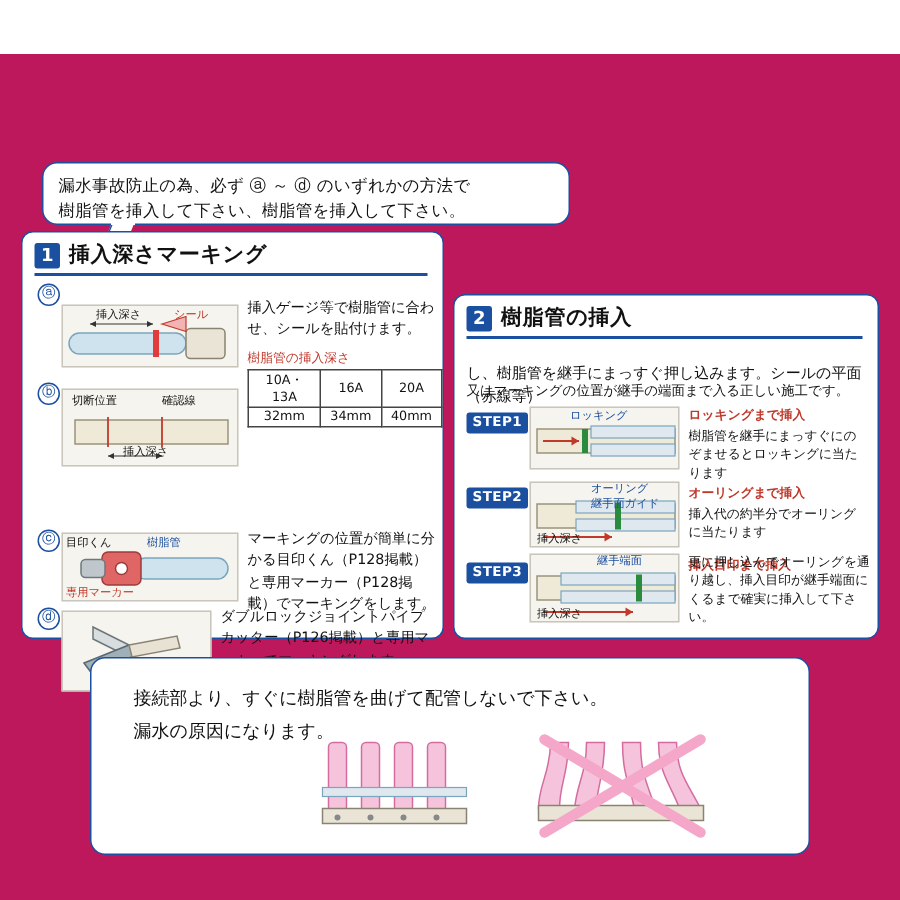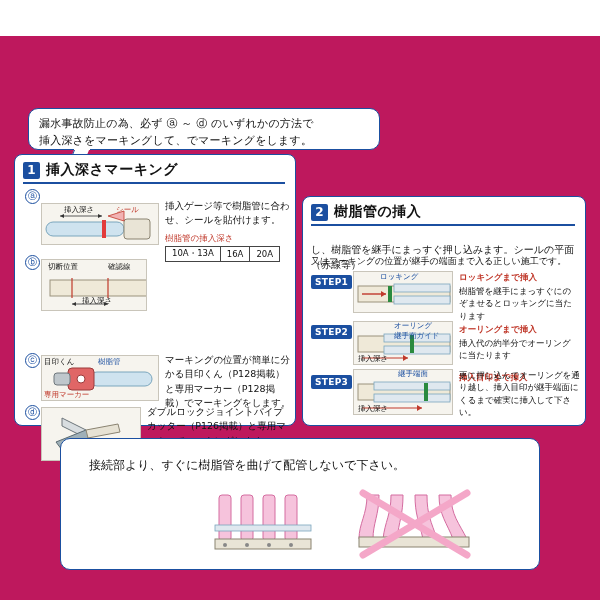--- a/index.html
+++ b/index.html
@@ -62,21 +62,21 @@
   .lbl-red{position:absolute;font-size:7.5px;color:#c0392b;}
   .lbl-blue{position:absolute;font-size:7.5px;color:#1b4fa0;}
 </style>
 </head>
 <body>
 
 <div id="page">
 
   <div class="note-box" id="top-callout">
     <div class="note-text">漏水事故防止の為、必ず ⓐ ～ ⓓ のいずれかの方法で</div>
-    <div class="note-text">挿入深さをマーキングして、でマーキングをします。</div>
+    <div class="note-text">樹脂管を挿入して下さい、樹脂管を挿入して下さい。</div>
     <div class="tail"></div>
     <div class="tail-cover"></div>
   </div>
 
   <div class="panel" id="panel1">
     <div class="sec-head">
       <span class="sec-num">1</span>
       <span class="sec-title">挿入深さマーキング</span>
     </div>
     <div class="sec-underline" style="width:262px;"></div>
@@ -103,28 +103,33 @@
 
     <div class="tbl" style="left:150px;top:78px;">
       <div class="cap">樹脂管の挿入深さ</div>
       <table>
         <tbody>
             <tr>
           <td>10A・13A</td>
           <td>16A</td>
           <td>20A</td>
         </tr>
+        <tr>
+          <td>32mm</td>
+          <td>34mm</td>
+          <td>40mm</td>
+        </tr>
       </tbody>
         </table>
     </div>
 
     <div class="blk" style="left:10px;top:100px;">
       <span class="abc">ⓑ</span>
     </div>
-    <div class="img" style="left:26px;top:104px;width:106px;height:52px;">
+    <div class="img" style="left:26px;top:104px;width:118px;height:52px;">
       <svg width="118" height="52" viewBox="0 0 118 52">
         <rect x="0" y="0" width="118" height="52" fill="#f6f4ee"></rect>
         <rect x="8" y="20" width="102" height="16" fill="#efe9d8" stroke="#9a927c" stroke-width="1"></rect>
         <line x1="30" y1="18" x2="30" y2="38" stroke="#c0392b" stroke-width="1.2"></line>
         <line x1="66" y1="18" x2="66" y2="38" stroke="#c0392b" stroke-width="1.2"></line>
         <line x1="30" y1="44" x2="66" y2="44" stroke="#333" stroke-width=".8"></line>
         <path d="M30 44 l4 -2 l0 4 z" fill="#333"></path>
           <path d="M66 44 l-4 -2 l0 4 z" fill="#333"></path>
       </svg>
       <div class="lbl" style="left:6px;top:2px;">切断位置</div>
@@ -228,20 +233,21 @@
       <div class="lbl" style="left:4px;top:34px;">挿入深さ</div>
     </div>
     <div class="step-txt" style="left:156px;top:174px;width:122px;">
       <b>挿入目印まで挿入</b>
     </div>
     <div class="step-txt" style="left:156px;top:172px;width:122px;">更に押し込んでオーリングを通り越し、挿入目印が継手端面にくるまで確実に挿入して下さい。</div>
   </div>
 
   <div class="note-box" id="bottom-box">
     <div class="btext">接続部より、すぐに樹脂管を曲げて配管しないで下さい。</div>
+    <div class="btext" style="padding-top:2px;">漏水の原因になります。</div>
 
     <div style="position:absolute;left:150px;top:50px;">
       <svg width="130" height="72" viewBox="0 0 130 72">
         <rect x="8" y="6" width="12" height="46" rx="3" fill="#f6c3dc" stroke="#d46ca0" stroke-width="1"></rect>
         <rect x="30" y="6" width="12" height="46" rx="3" fill="#f6c3dc" stroke="#d46ca0" stroke-width="1"></rect>
         <rect x="52" y="6" width="12" height="46" rx="3" fill="#f6c3dc" stroke="#d46ca0" stroke-width="1"></rect>
         <rect x="74" y="6" width="12" height="46" rx="3" fill="#f6c3dc" stroke="#d46ca0" stroke-width="1"></rect>
         <rect x="4" y="50" width="96" height="10" fill="#e9e4d6" stroke="#8a8371" stroke-width="1"></rect>
         <rect x="4" y="36" width="96" height="6" fill="#dfe8ef" stroke="#7aa6bd" stroke-width=".8"></rect>
         <circle cx="14" cy="56" r="2" fill="#888"></circle>

